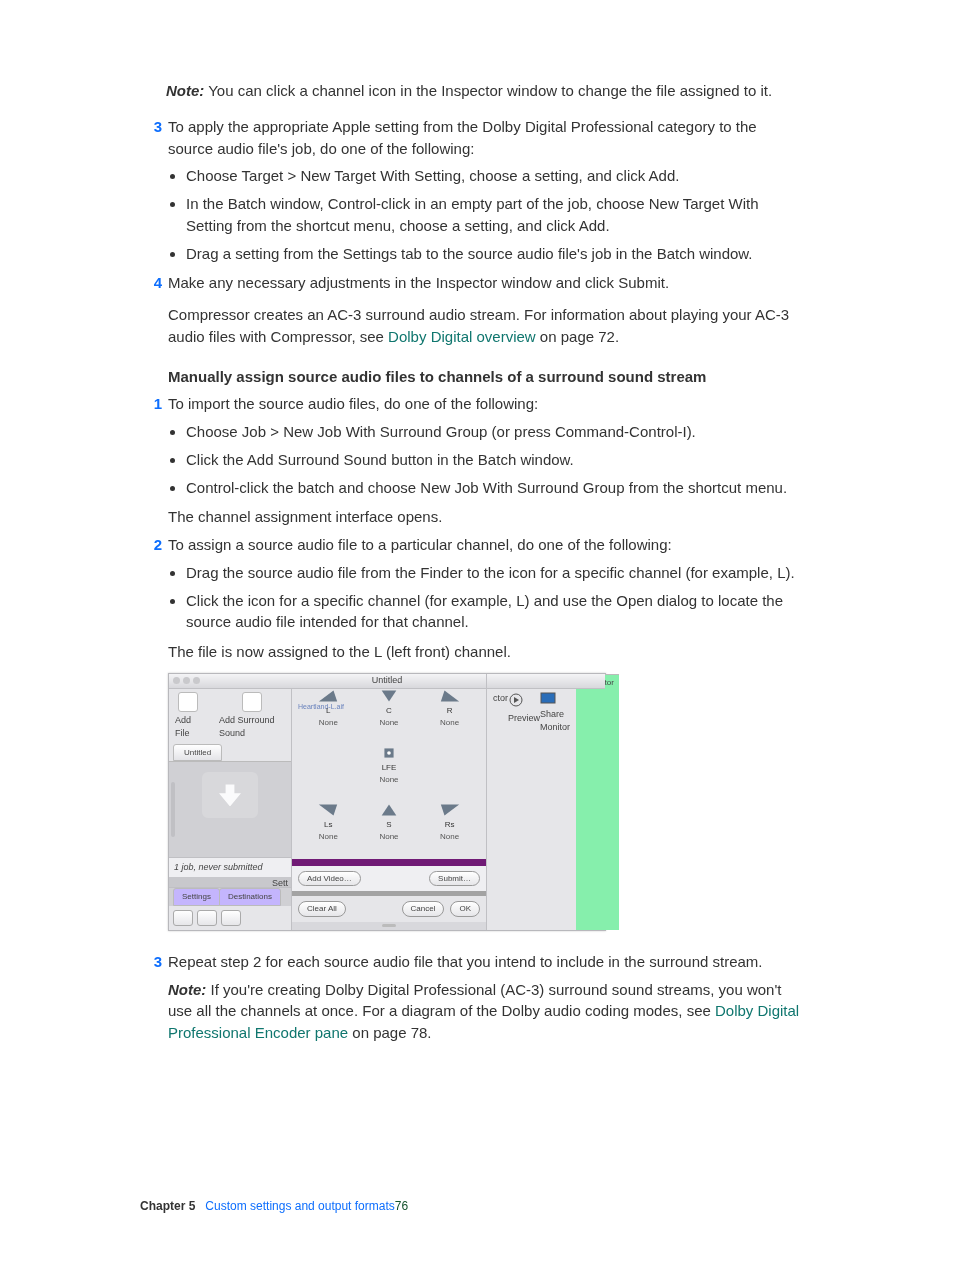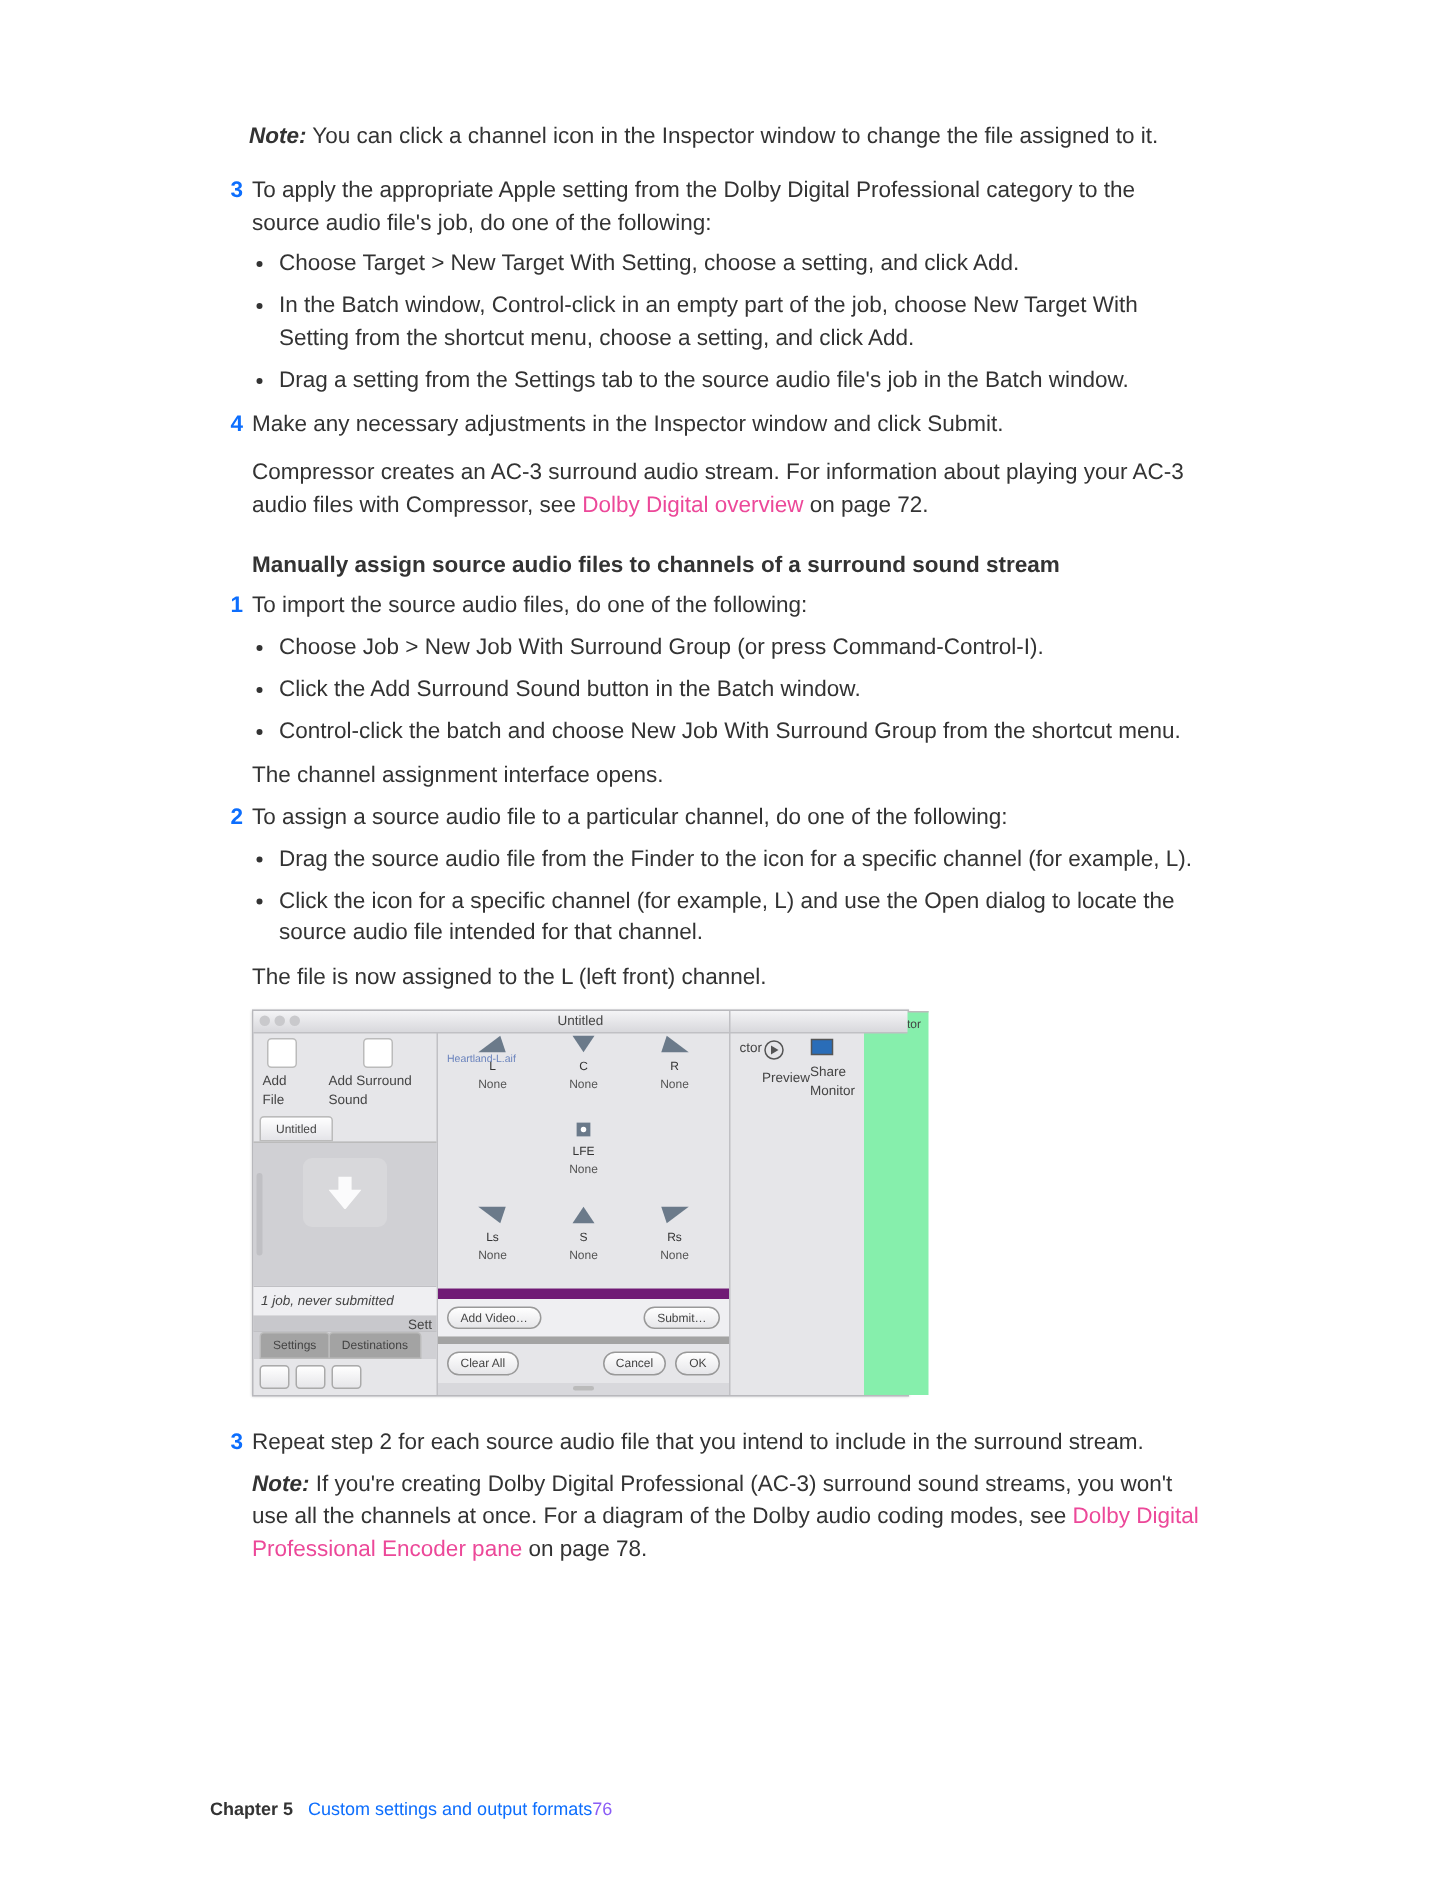--- a/index.html
+++ b/index.html
@@ -34,21 +34,21 @@
   .num-body { flex: 1; }
   .bullets {
     list-style: disc;
     margin: 4px 0 8px 0;
     padding-left: 46px;
   }
   .bullets li { margin: 6px 0; }
   .para { margin: 10px 0 10px 28px; }
   .para2 { margin: 6px 0 6px 28px; }
   .bold-head { font-weight: 600; margin: 18px 0 4px 28px; }
-  a.link { color: #ec4899; text-decoration: none; }
+  a.link { color: #0f766e; text-decoration: none; }
 
   
   .ui-shot {
     width: 436px;
     height: 256px;
     margin: 10px 0 20px 28px;
     background: #e6e6e9;
     border: 1px solid #b8b8bc;
     font-size: 9px;
     color: #444;
@@ -87,21 +87,21 @@
   .tlights span{ width:7px;height:7px;border-radius:50%;background:#c9c9cc;display:block;}
   .toprow { margin-top:14px; padding:4px 6px 2px; display:flex; gap:18px;}
   .toprow .tbtn { display:flex; flex-direction:column; align-items:center; gap:2px;}
   .ticon { width:18px; height:18px; border:1px solid #bbb; background:#fff; border-radius:3px;}
   .tabbar { display:flex; margin:2px 4px 0;}
   .tab { padding:2px 10px; border:1px solid #bbb; background:linear-gradient(#fff,#e4e4e8); border-radius:3px 3px 0 0; font-size:8px;}
   .dropzone { margin:10px auto; width:56px; height:46px; background:#d8d8db; border-radius:6px; display:flex; align-items:center; justify-content:center;}
   .dzarrow { width:22px; height:22px; background:#fff; clip-path: polygon(50% 100%, 0 40%, 30% 40%, 30% 0, 70% 0, 70% 40%, 100% 40%); opacity:.9;}
   .statusrow { margin-top:auto; padding:3px 5px; border-top:1px solid #c0c0c4; background:#efeff2;font-style:italic;}
   .bottomtabs { display:flex; padding:0 4px; border-top:1px solid #c0c0c4; background:#d0d0d4;}
-  .bottomtabs .tab2 { padding:2px 8px; border:1px solid #bbb; background:#a3a3a3; font-size:8px; border-radius:3px 3px 0 0; margin-right:-1px;}
+  .bottomtabs .tab2 { padding:2px 8px; border:1px solid #bbb; background:#c4b5fd; font-size:8px; border-radius:3px 3px 0 0; margin-right:-1px;}
   .iconrow { display:flex; gap:4px; padding:4px;}
   .iconrow span{ width:18px;height:14px;border:1px solid #aaa;border-radius:3px;background:linear-gradient(#fff,#e6e6e9);}
 
   .mid-grid { flex:1; display:grid; grid-template-columns:repeat(3,1fr); grid-template-rows:auto auto auto; gap:4px 0; padding:14px 6px 4px; position:relative;}
   .chcell { display:flex; flex-direction:column; align-items:center; gap:1px;}
   .spk { width:22px; height:16px;}
   .spk svg { width:100%; height:100%; }
   .chlabel { font-size:8px; color:#333;}
   .chnone { font-size:8px; color:#555;}
   .mid-highlight { position:absolute; top:28px; left:6px; width:72px; font-size:7px; color:#6a83bd; }
@@ -120,21 +120,21 @@
     position: absolute;
     bottom: 50px;
     left: 140px;
     right: 150px;
     display: flex;
     font-size: 12px;
   }
   .footer .chap { color: #333;}
   .footer .chap b { font-weight:600; }
   .footer .chaplink { color:#0d6efd; margin-left:10px;}
-  .footer .pg { color:#8b5cf6;}
+  .footer .pg { color:#14532d;}
 </style>
 </head>
 <body>
 
 <div class="page">
 
   <p class="note-text">
     <span class="note-label">Note:</span>
     <span>You can click a channel icon in the Inspector window to change the file assigned to it.</span>
   </p>

